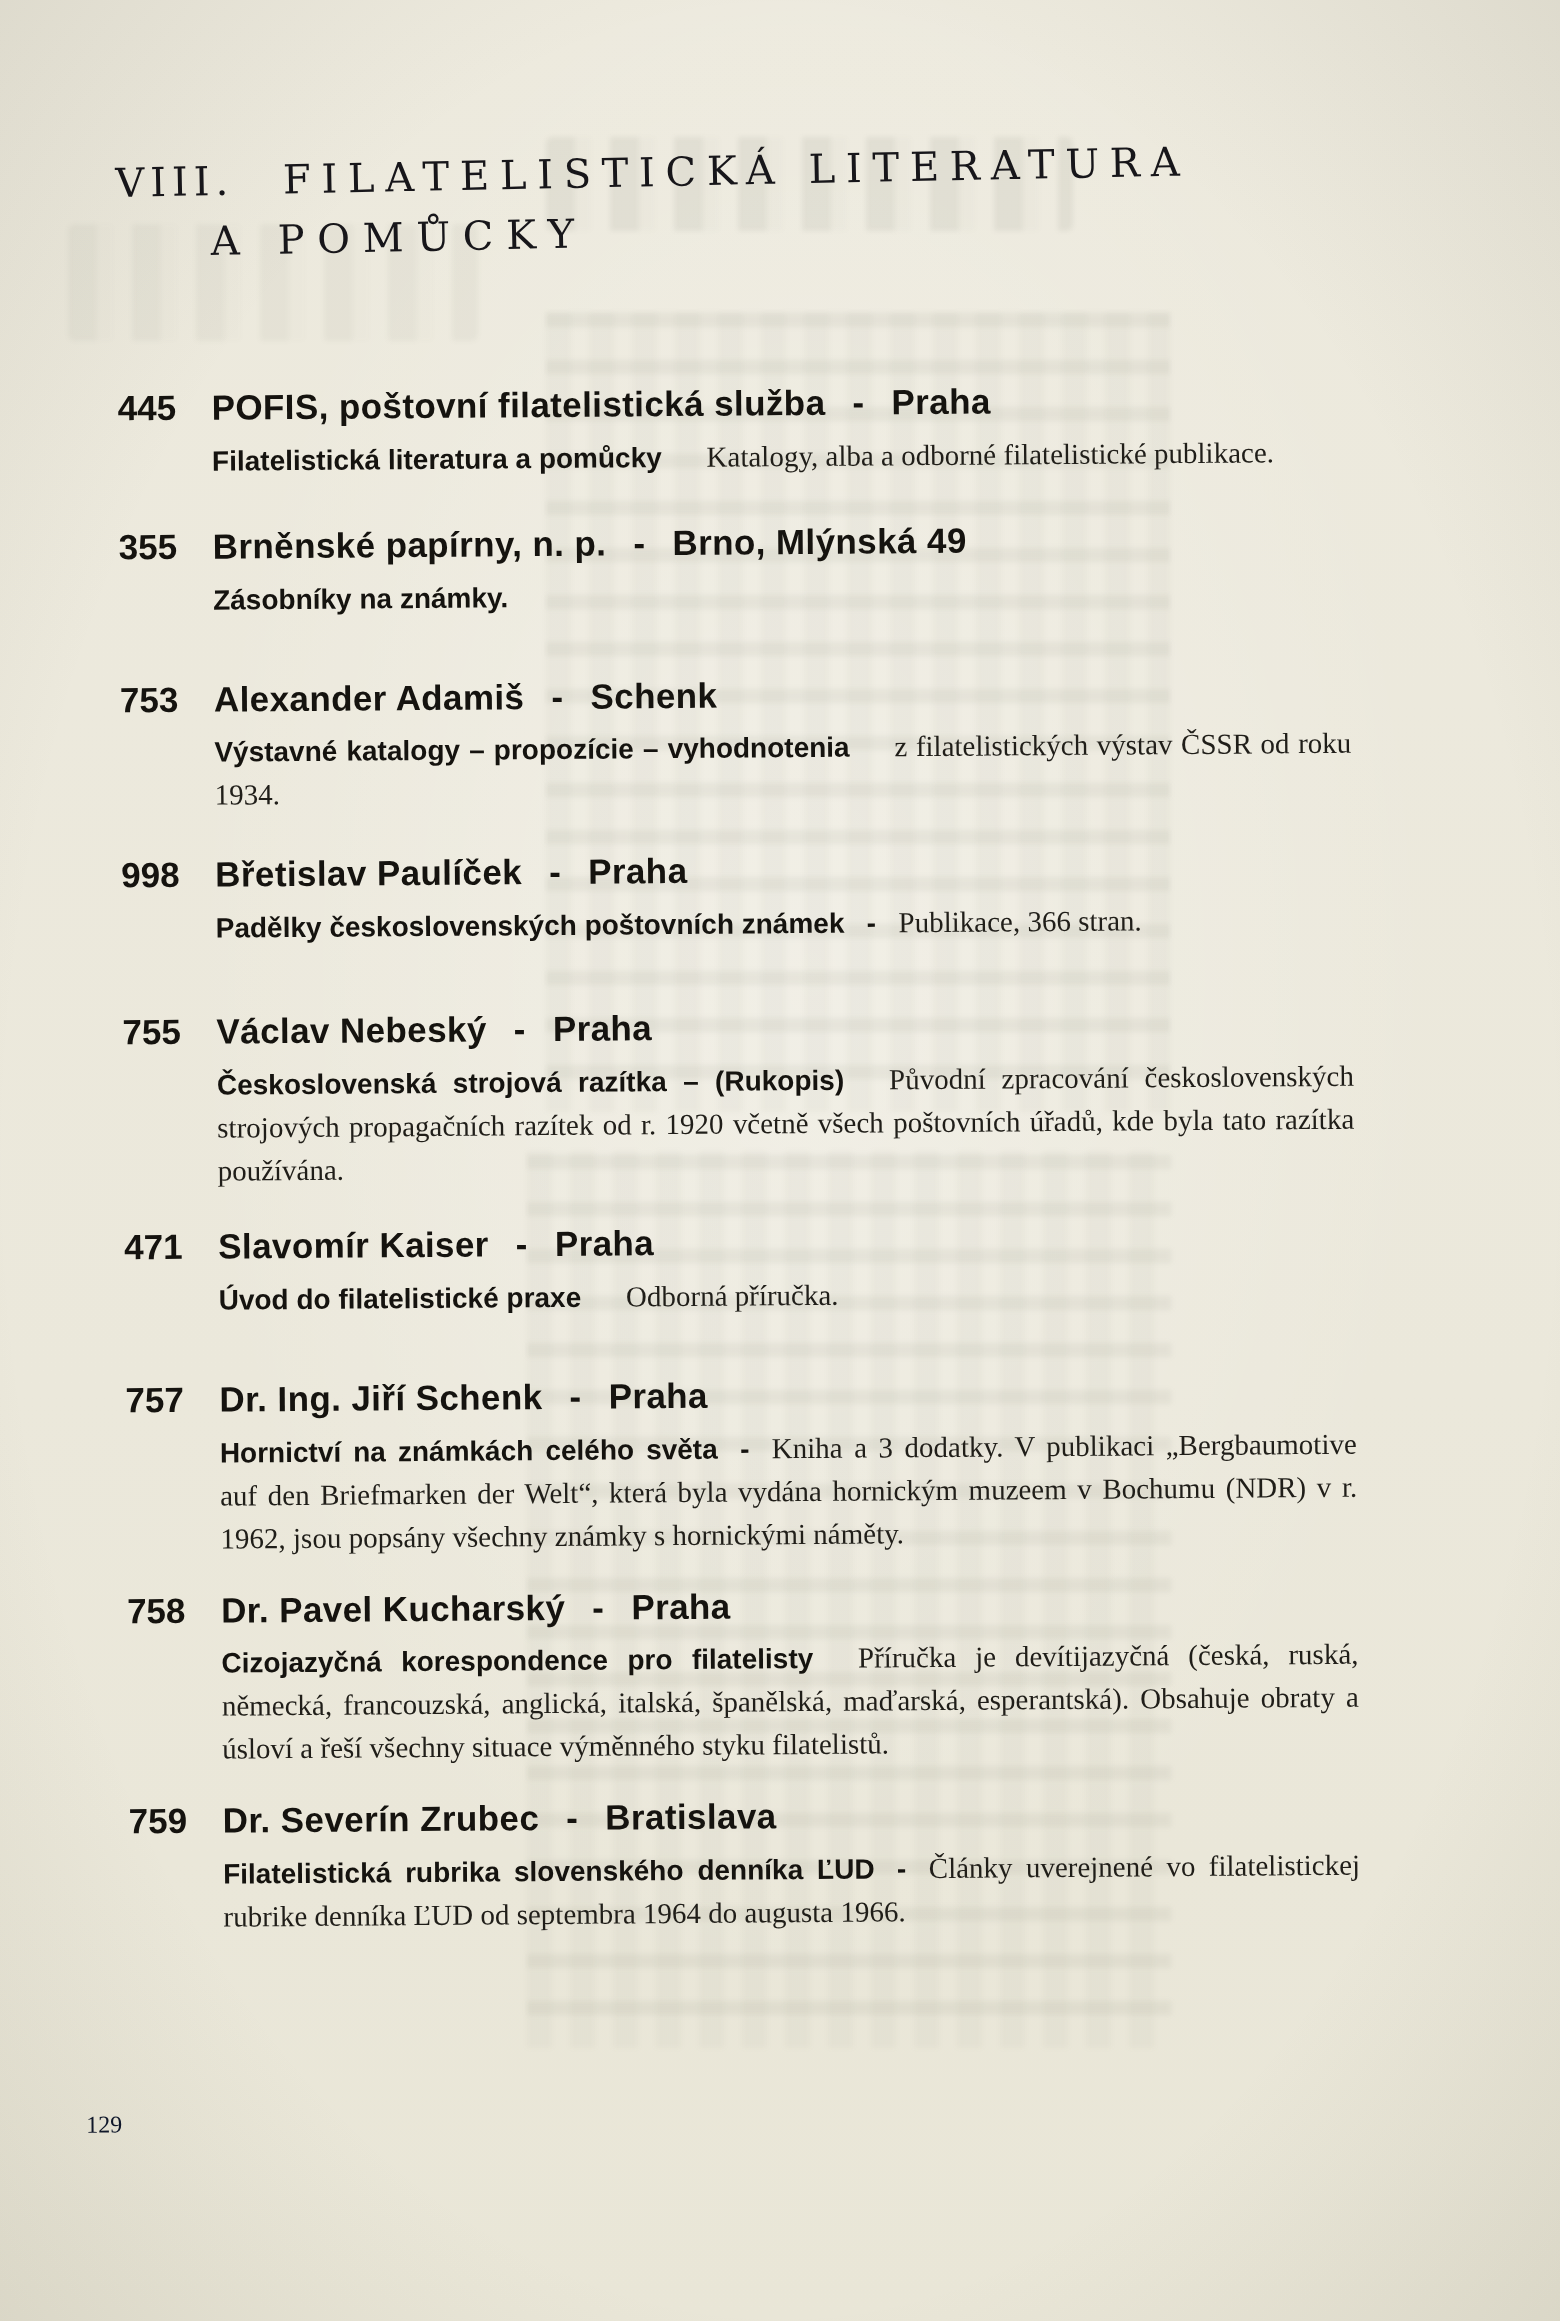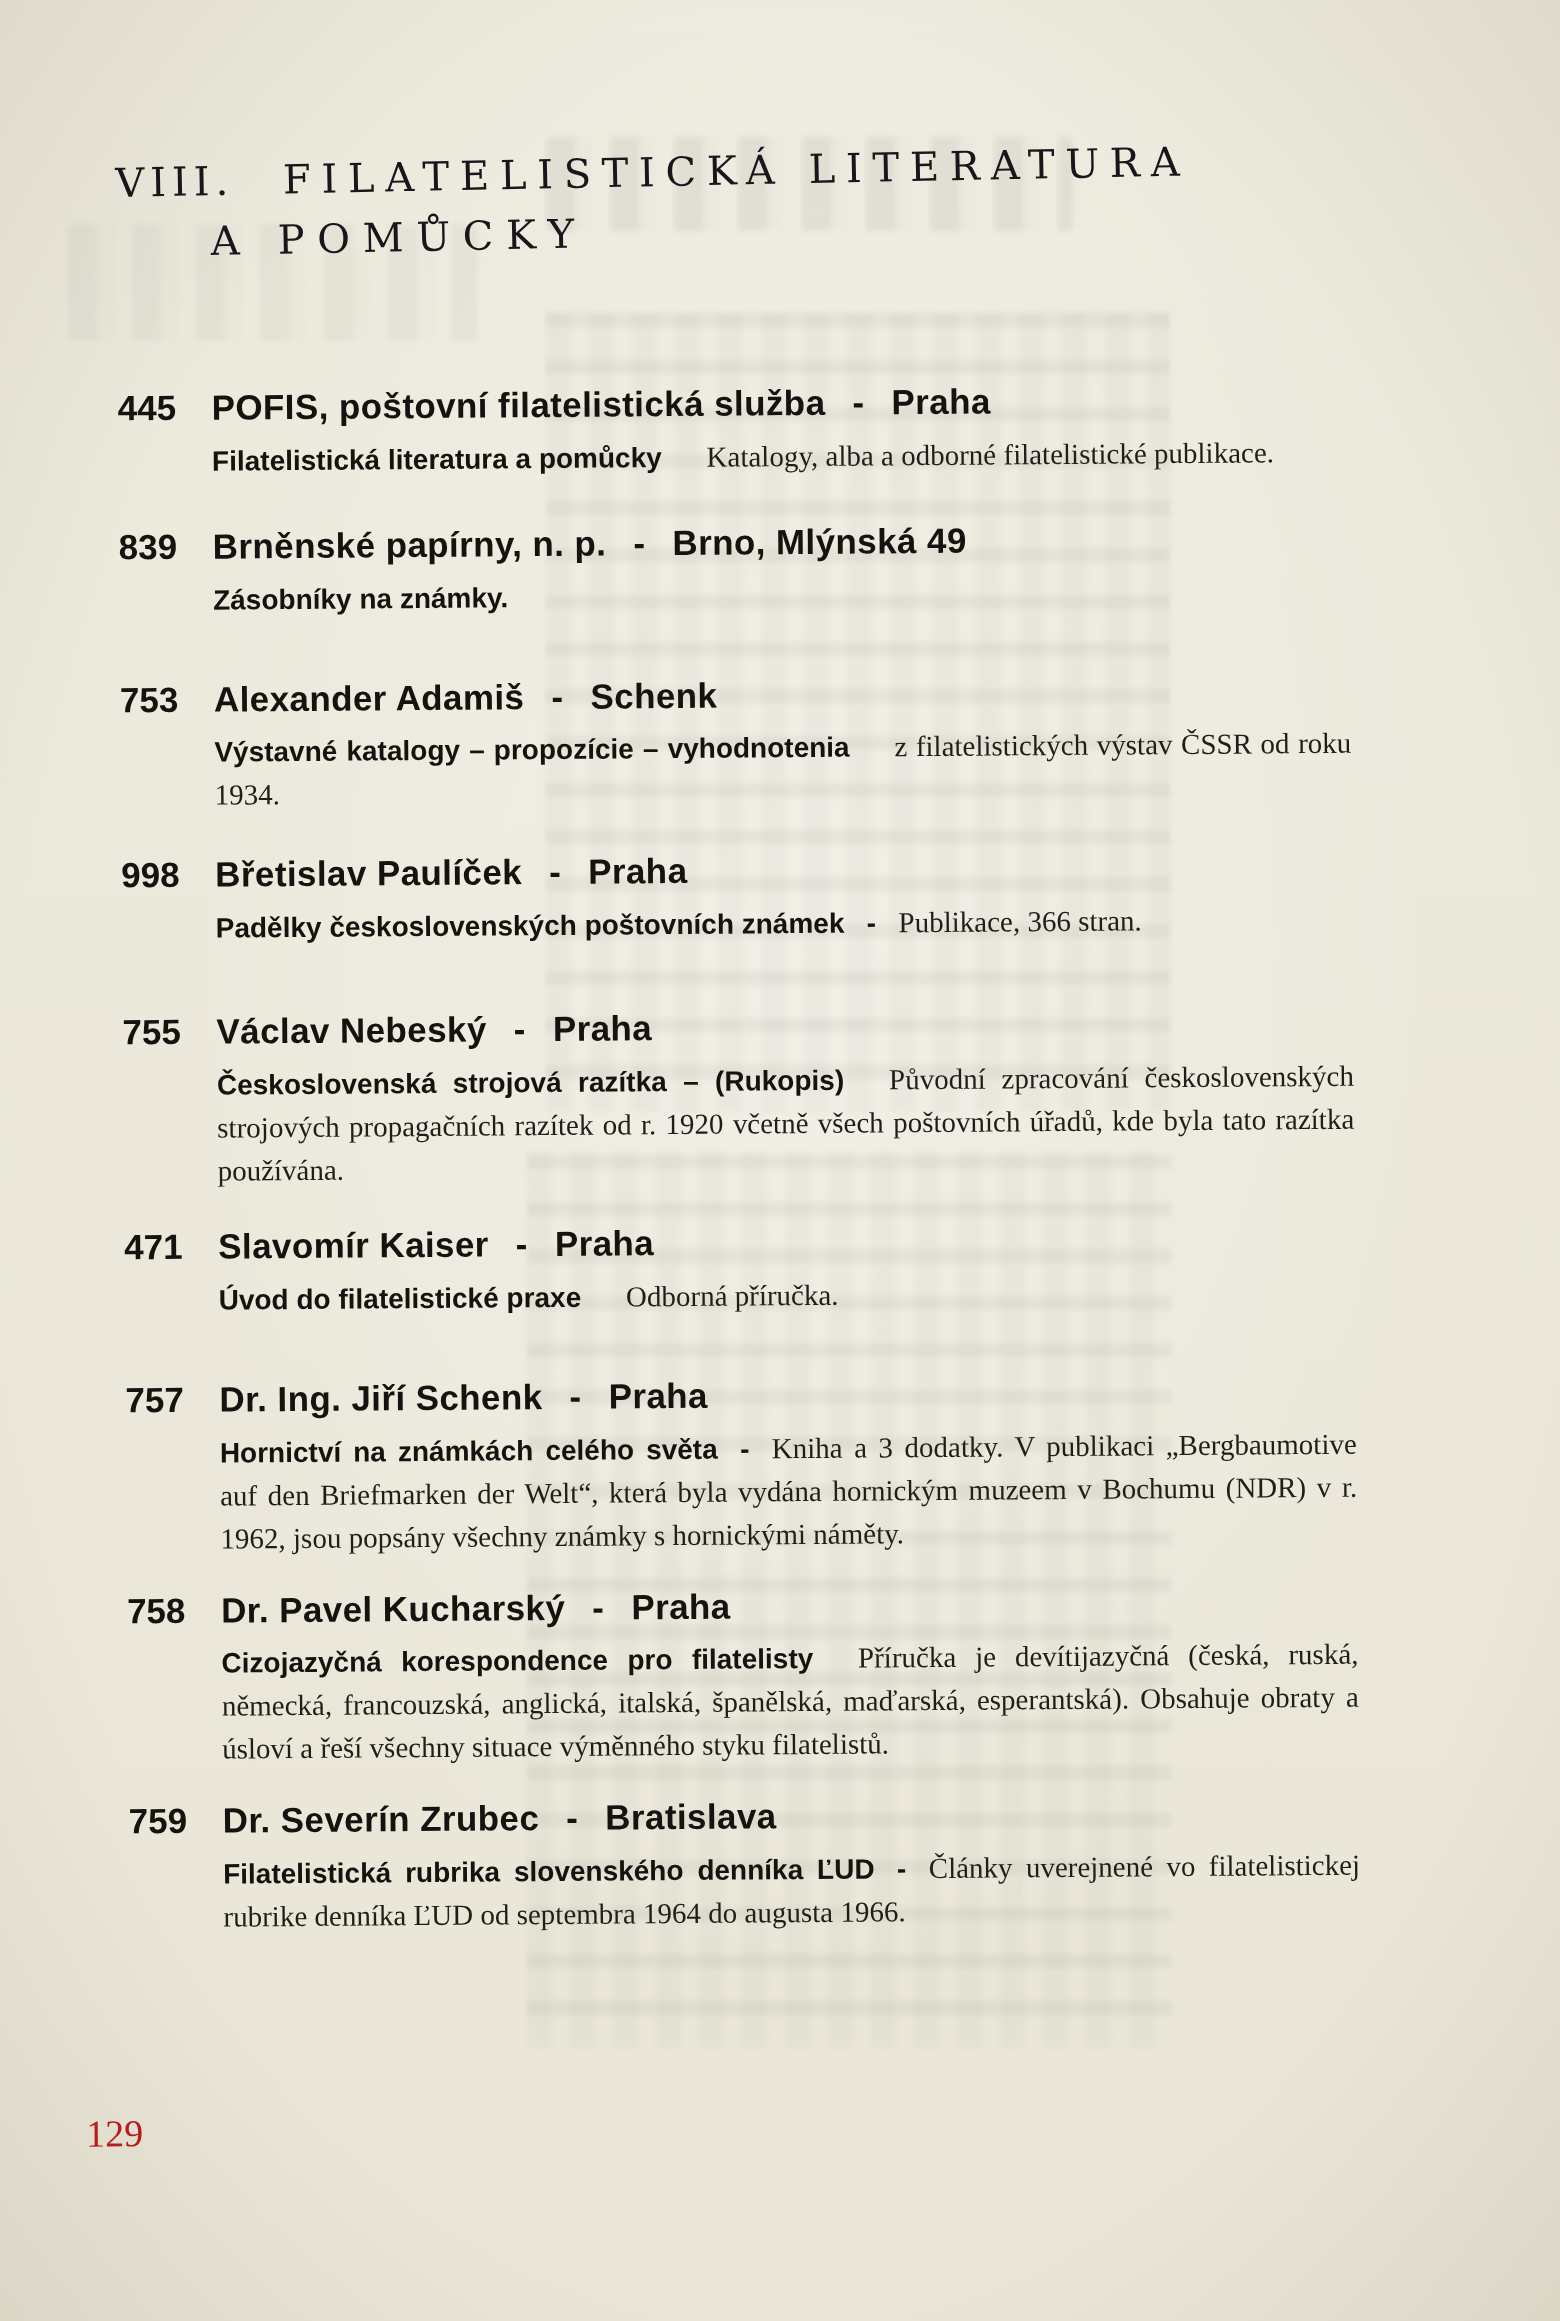--- a/index.html
+++ b/index.html
@@ -102,21 +102,21 @@
   .leadsep {
     font-family:"Liberation Sans", sans-serif;
     font-weight:bold; font-size:28px; color:#15130f;
     margin:0 22.4px;
   }
   .dtext { font-family:"Liberation Serif", serif; }
 
   .page-number {
     position:absolute; left:74px; top:2110px;
     font-family:"Liberation Serif", serif;
-    font-size:38px; color:#b91c1c;
+    font-size:24px; color:#0f172a;
   }
 </style>
 </head>
 <body>
 
 <div class="paper"></div>
 
 <div class="bleed bleed-blob" style="left:546px; top:137px; width:527px; height:94px; opacity:.55;"></div>
 <div class="bleed bleed-col" style="left:546px; top:312px; width:624px; height:800px;"></div>
 <div class="bleed bleed-col" style="left:527px; top:1151px; width:644px; height:897px;"></div>
@@ -136,21 +136,21 @@
 
     <div class="entry">
       <div class="num">445</div>
       <div class="ebody">
         <div class="head"><span>POFIS, poštovní filatelistická služba</span><span class="dash">-</span><span>Praha</span></div>
         <p class="desc"><span class="lead">Filatelistická literatura a pomůcky</span><span class="leadsep"></span><span class="dtext">Katalogy, alba a odborné filatelistické publikace.</span></p>
       </div>
     </div>
 
     <div class="entry">
-      <div class="num">839</div>
+      <div class="num">355</div>
       <div class="ebody">
         <div class="head"><span>Brněnské papírny, n. p.</span><span class="dash">-</span><span>Brno, Mlýnská 49</span></div>
         <p class="desc"><span class="lead">Zásobníky na známky.</span><span class="leadsep"></span><span class="dtext"></span></p>
       </div>
     </div>
 
     <div class="entry">
       <div class="num">753</div>
       <div class="ebody">
         <div class="head"><span>Alexander Adamiš</span><span class="dash">-</span><span>Schenk</span></div>

